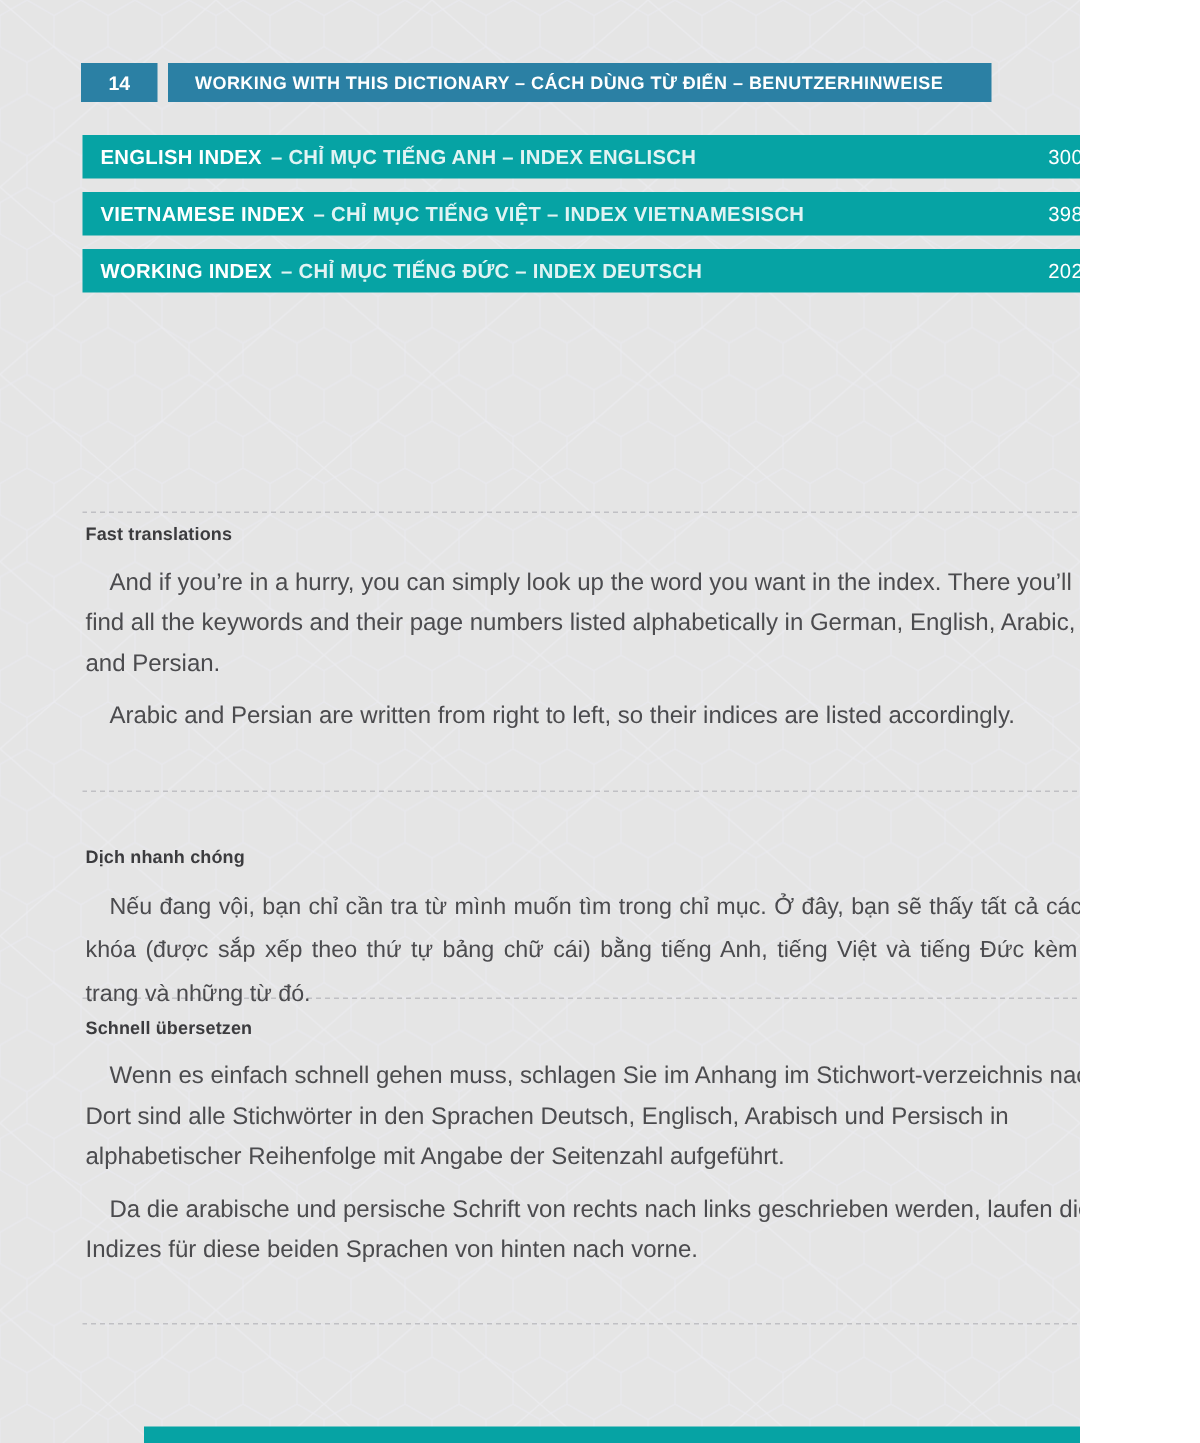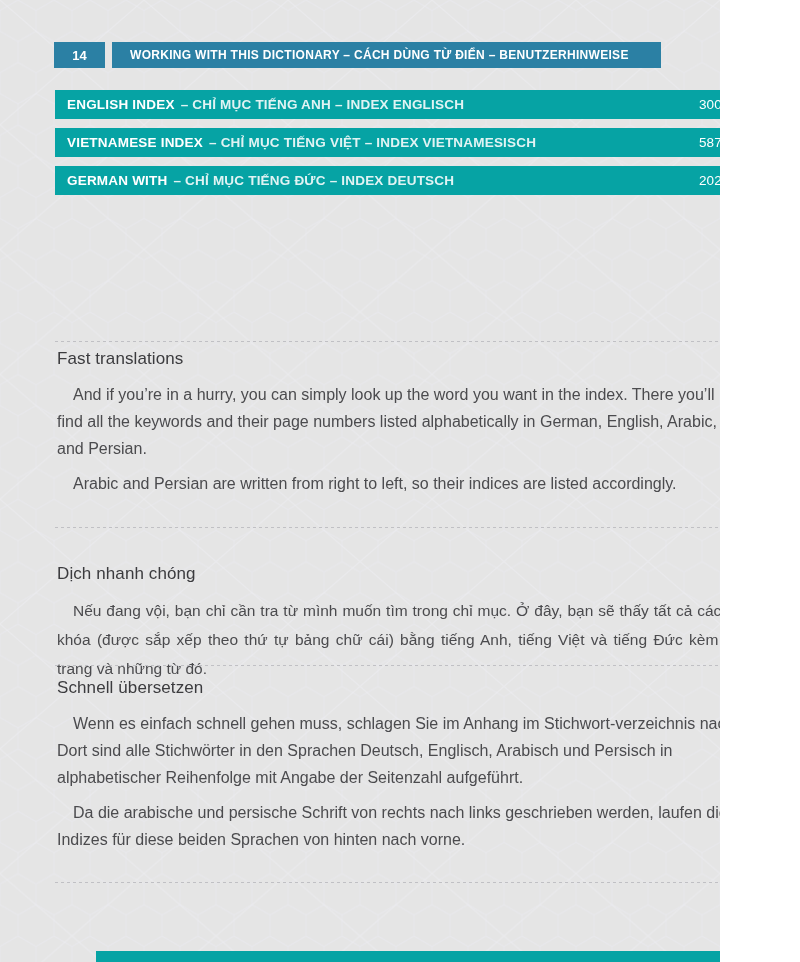--- a/index.html
+++ b/index.html
@@ -53,21 +53,21 @@
   .index-bar .pg{margin-left:auto;font-weight:400;}
   
   .divider{
     position:absolute;left:55px;width:686px;height:1px;z-index:2;
     background:repeating-linear-gradient(90deg,var(--divider) 0 3px,transparent 3px 6px);
   }
   .d1{top:341px;} .d2{top:527px;} .d3{top:665px;} .d4{top:882px;}
   .section{position:absolute;left:57px;width:684px;z-index:2;}
   .sec-en{top:349px;} .sec-vi{top:564px;} .sec-de{top:678px;}
   .section h2{
-    font-size:17px;font-weight:400;color:var(--heading-text);
+    font-size:12px;font-weight:700;color:var(--heading-text);
     margin:0 0 12px 0;letter-spacing:.1px;
   }
   .section p{
     font-size:16px;line-height:27px;color:var(--body-text);
     text-indent:16px;margin:0 0 8px 0;
   }
   .sec-vi p{font-size:15.5px;line-height:29px;text-align:justify;}
   .sec-de p{line-height:27px;}
   
   .bottom-band{
@@ -104,24 +104,24 @@
 
   <nav class="index-list">
     <div class="index-bar">
       <span>ENGLISH INDEX</span>
       <span class="sub">– CHỈ MỤC TIẾNG ANH – INDEX ENGLISCH</span>
       <span class="pg">300</span>
     </div>
     <div class="index-bar">
       <span>VIETNAMESE INDEX</span>
       <span class="sub">– CHỈ MỤC TIẾNG VIỆT – INDEX VIETNAMESISCH</span>
-      <span class="pg">587</span>
+      <span class="pg">398</span>
     </div>
     <div class="index-bar">
-      <span>GERMAN WITH</span>
+      <span>WORKING INDEX</span>
       <span class="sub">– CHỈ MỤC TIẾNG ĐỨC – INDEX DEUTSCH</span>
       <span class="pg">202</span>
     </div>
   </nav>
 
   <div class="divider d1"></div>
   <div class="divider d2"></div>
   <div class="divider d3"></div>
   <div class="divider d4"></div>
 

